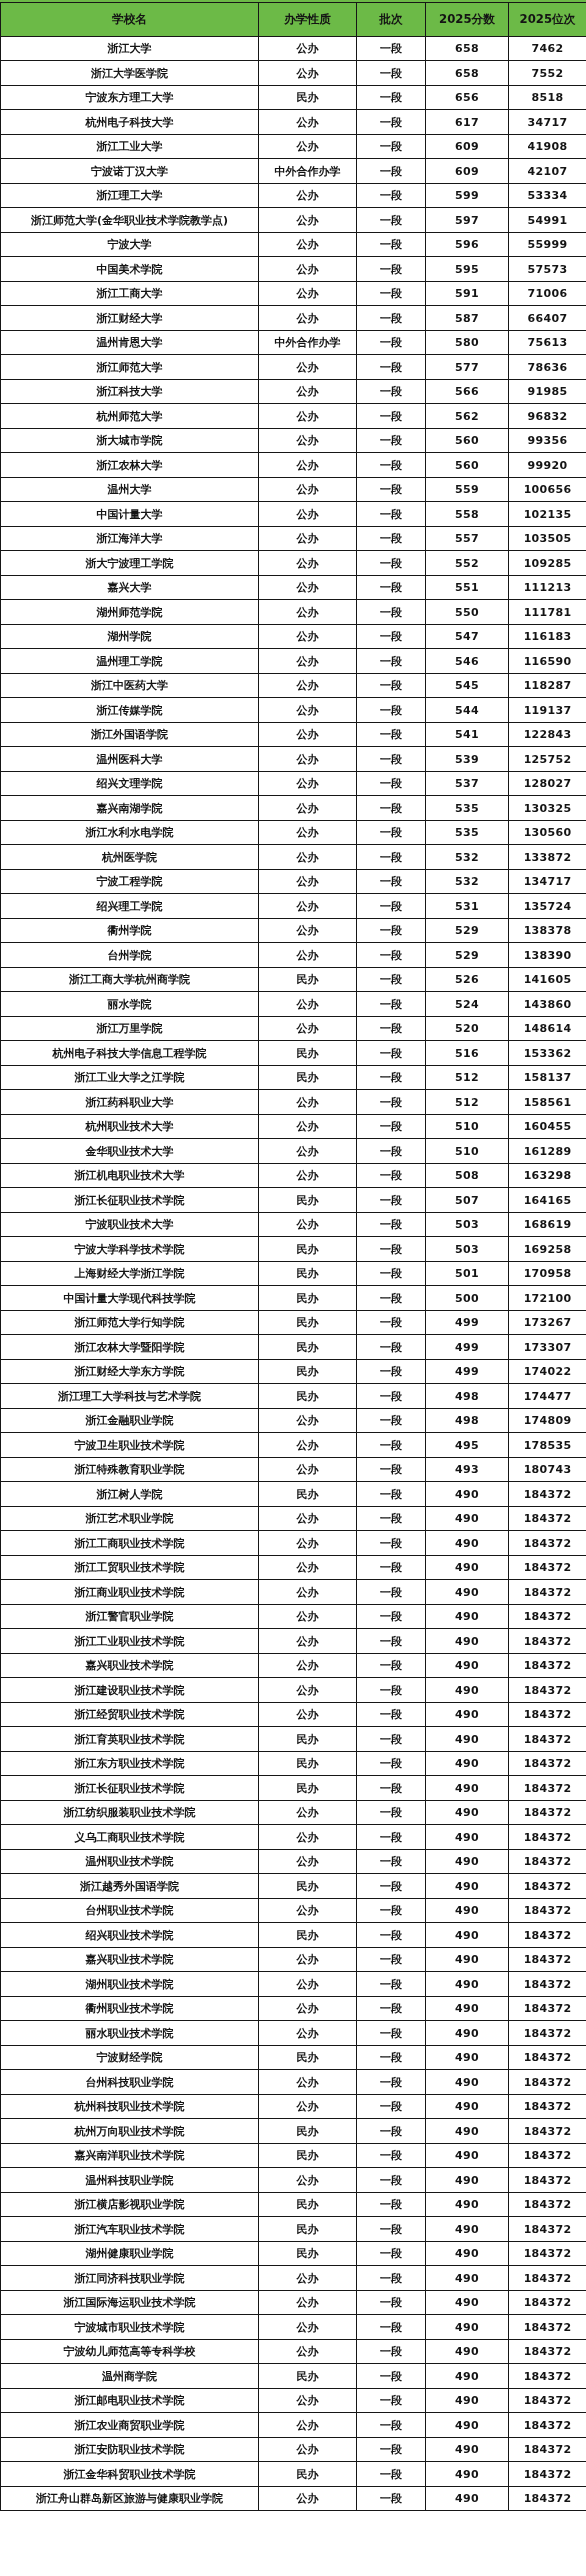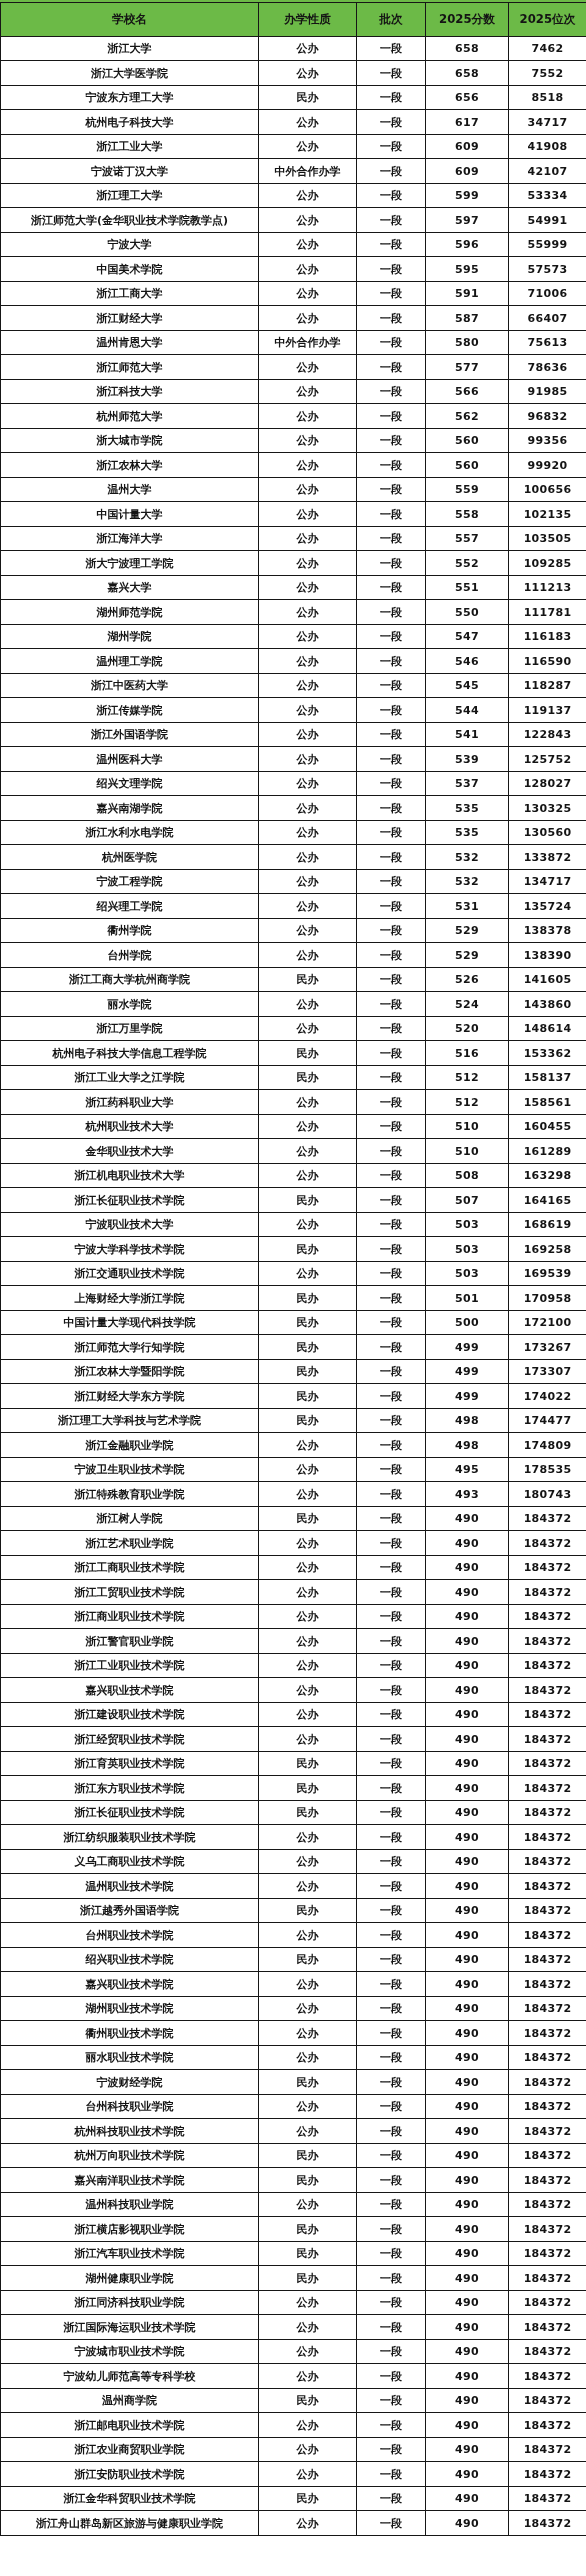--- a/index.html
+++ b/index.html
@@ -403,27 +403,20 @@
         <td class="num">168619</td>
       </tr>
       <tr>
         <td>宁波大学科学技术学院</td>
         <td>民办</td>
         <td>一段</td>
         <td class="num">503</td>
         <td class="num">169258</td>
       </tr>
       <tr>
-        <td>浙江交通职业技术学院</td>
-        <td>公办</td>
-        <td>一段</td>
-        <td class="num">503</td>
-        <td class="num">169539</td>
-      </tr>
-      <tr>
         <td>上海财经大学浙江学院</td>
         <td>民办</td>
         <td>一段</td>
         <td class="num">501</td>
         <td class="num">170958</td>
       </tr>
       <tr>
         <td>中国计量大学现代科技学院</td>
         <td>民办</td>
         <td>一段</td>

